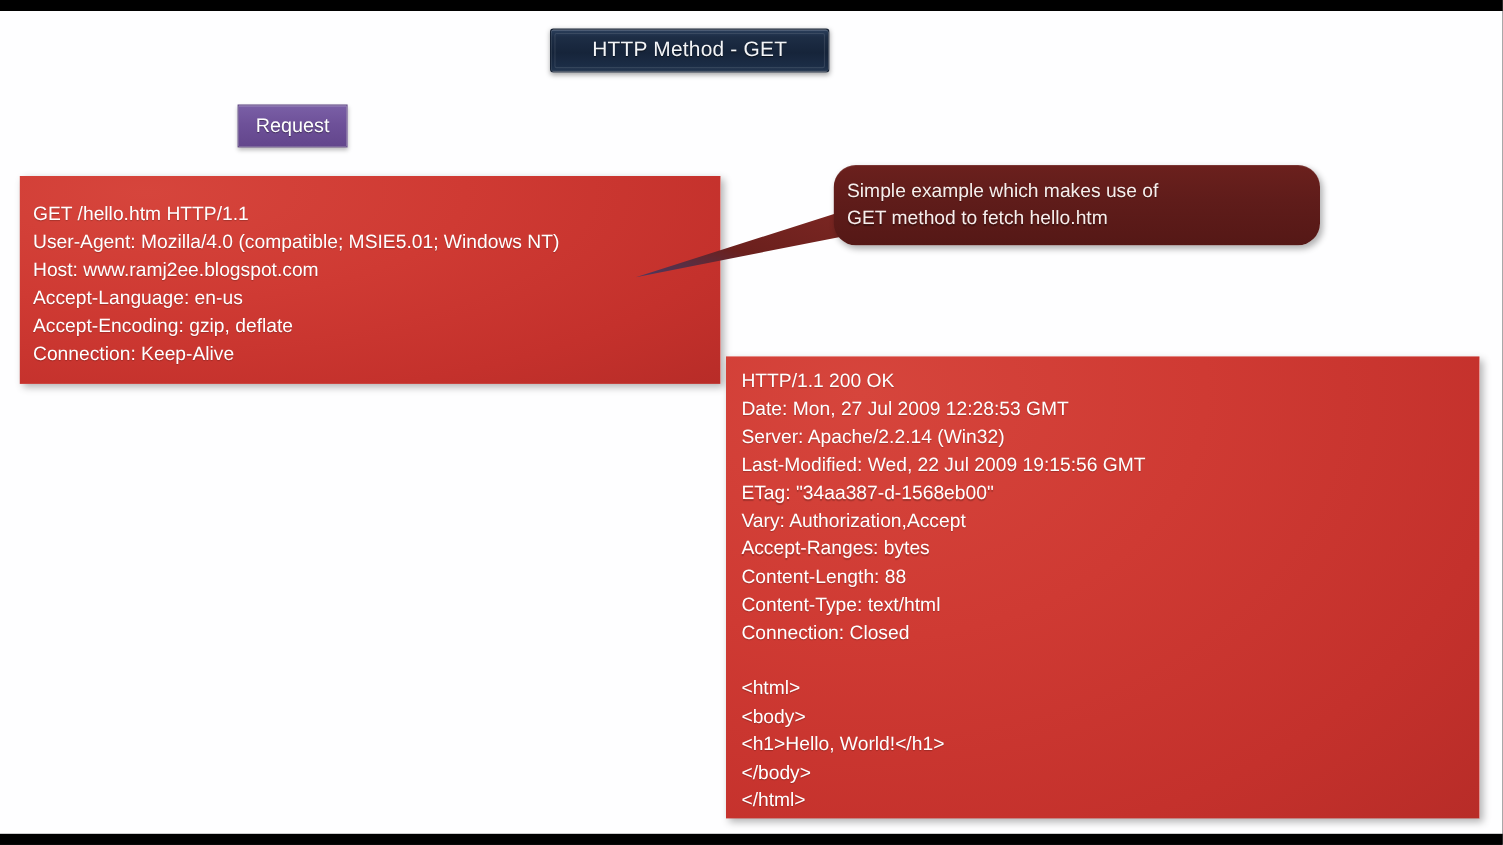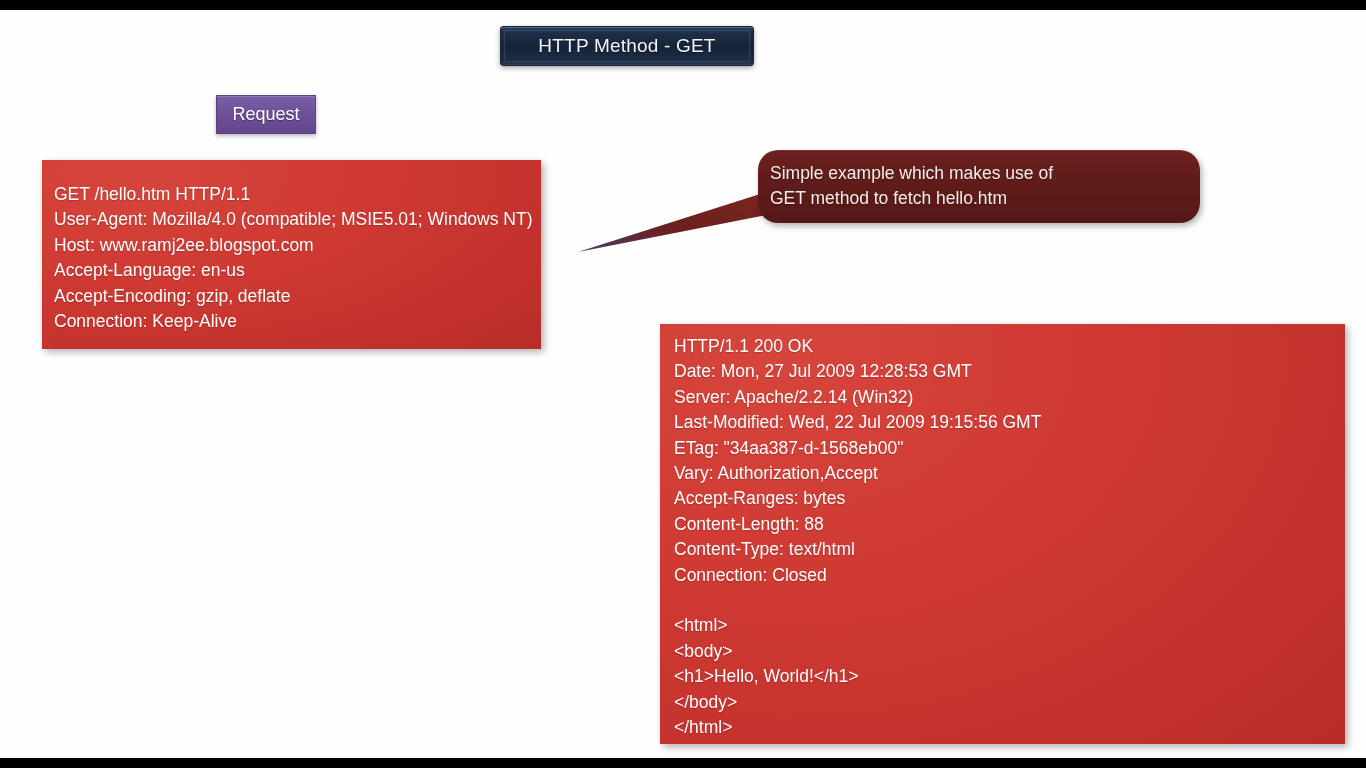--- a/index.html
+++ b/index.html
@@ -97,24 +97,23 @@
   }
   .red-box .lines {
     font-size: 17.5px;
     line-height: 25.4px;
     white-space: pre;
     text-shadow: 0 1px 1px rgba(0,0,0,0.22);
   }
   #request-box {
     left: 18px;
     top: 150px;
-    width: 499px;
+    width: 637px;
     height: 189px;
     padding: 22px 0 0 12px;
-    margin-left: 24px;
   }
   #response-box {
     left: 660px;
     top: 314px;
     width: 685px;
     height: 420px;
     padding: 10px 0 16px 14px;
   }
   #response-box .lines {
     line-height: 25.4px;

